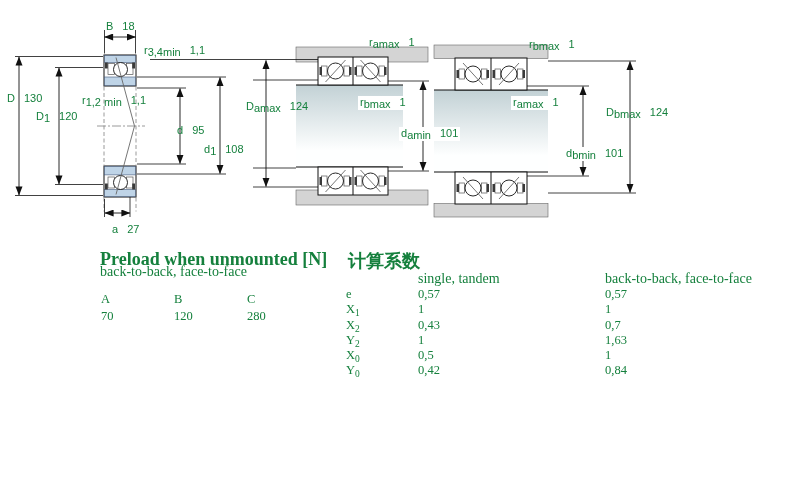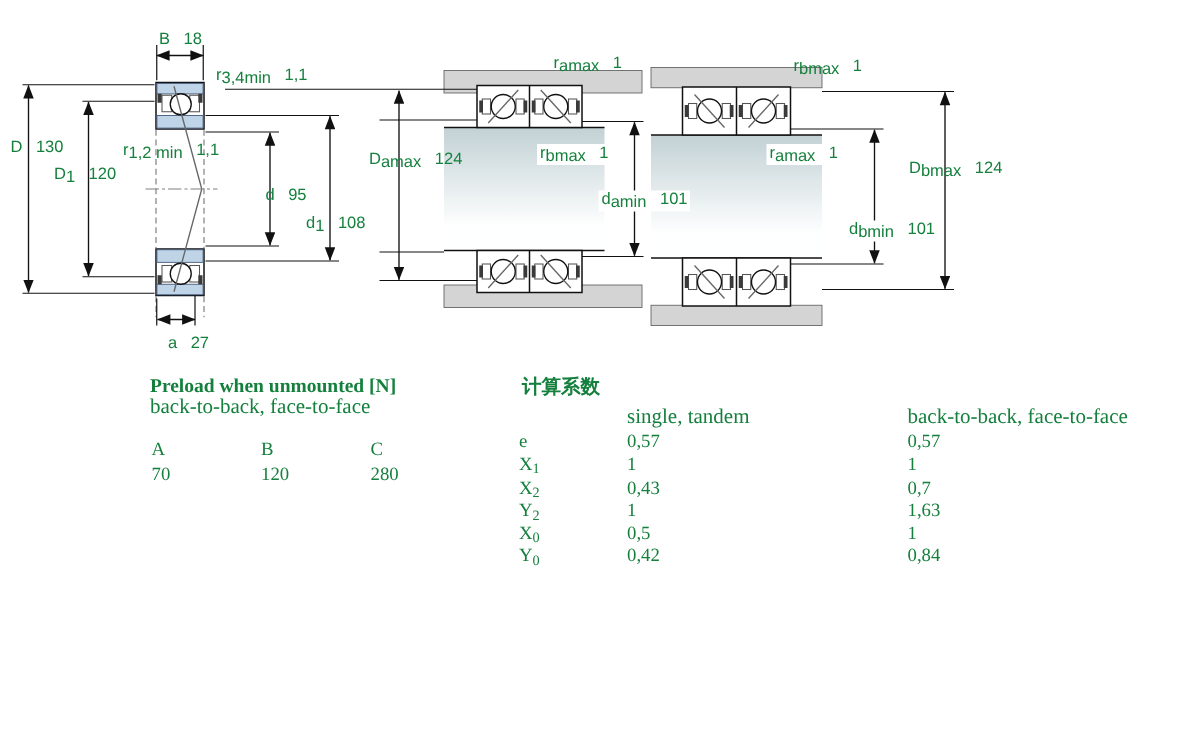--- a/index.html
+++ b/index.html
@@ -19,21 +19,21 @@
   .cage{fill:#ffffff;stroke:#555;stroke-width:0.7}
   .seal{fill:#3a3a3a}
   .housing{fill:#d4d4d4;stroke:#666;stroke-width:0.6}
   .press{stroke:#666;stroke-width:0.9}
 
   
   .dim{position:absolute;font-size:11px;line-height:1.1;white-space:nowrap;}
   .dim sub{font-size:11px;vertical-align:-2px;letter-spacing:0;}
   .dim .val{margin-left:9px;}
   .dim.bg{background:#fff;padding:0 2px;}
-  .bt{position:absolute;font-family:"Liberation Serif",serif;font-size:13px;font-weight:bold;white-space:nowrap;}
+  .bt{position:absolute;font-family:"Liberation Serif",serif;font-size:18px;font-weight:bold;white-space:nowrap;}
   .bs{position:absolute;font-family:"Liberation Serif",serif;font-size:14px;white-space:nowrap;}
   .abc{position:absolute;font-family:"Liberation Serif",serif;font-size:12.5px;}
   .abc .r{display:flex;}
   .abc .r span{display:inline-block;width:73px;}
   .frows{position:absolute;font-family:"Liberation Serif",serif;font-size:12.5px;}
   .fr{display:flex;height:15.3px;align-items:flex-start;}
   .fr .c0{width:72px;}
   .fr .c1{width:187px;}
   .fr sub{font-size:9.5px;vertical-align:-2.5px;}
 </style>

